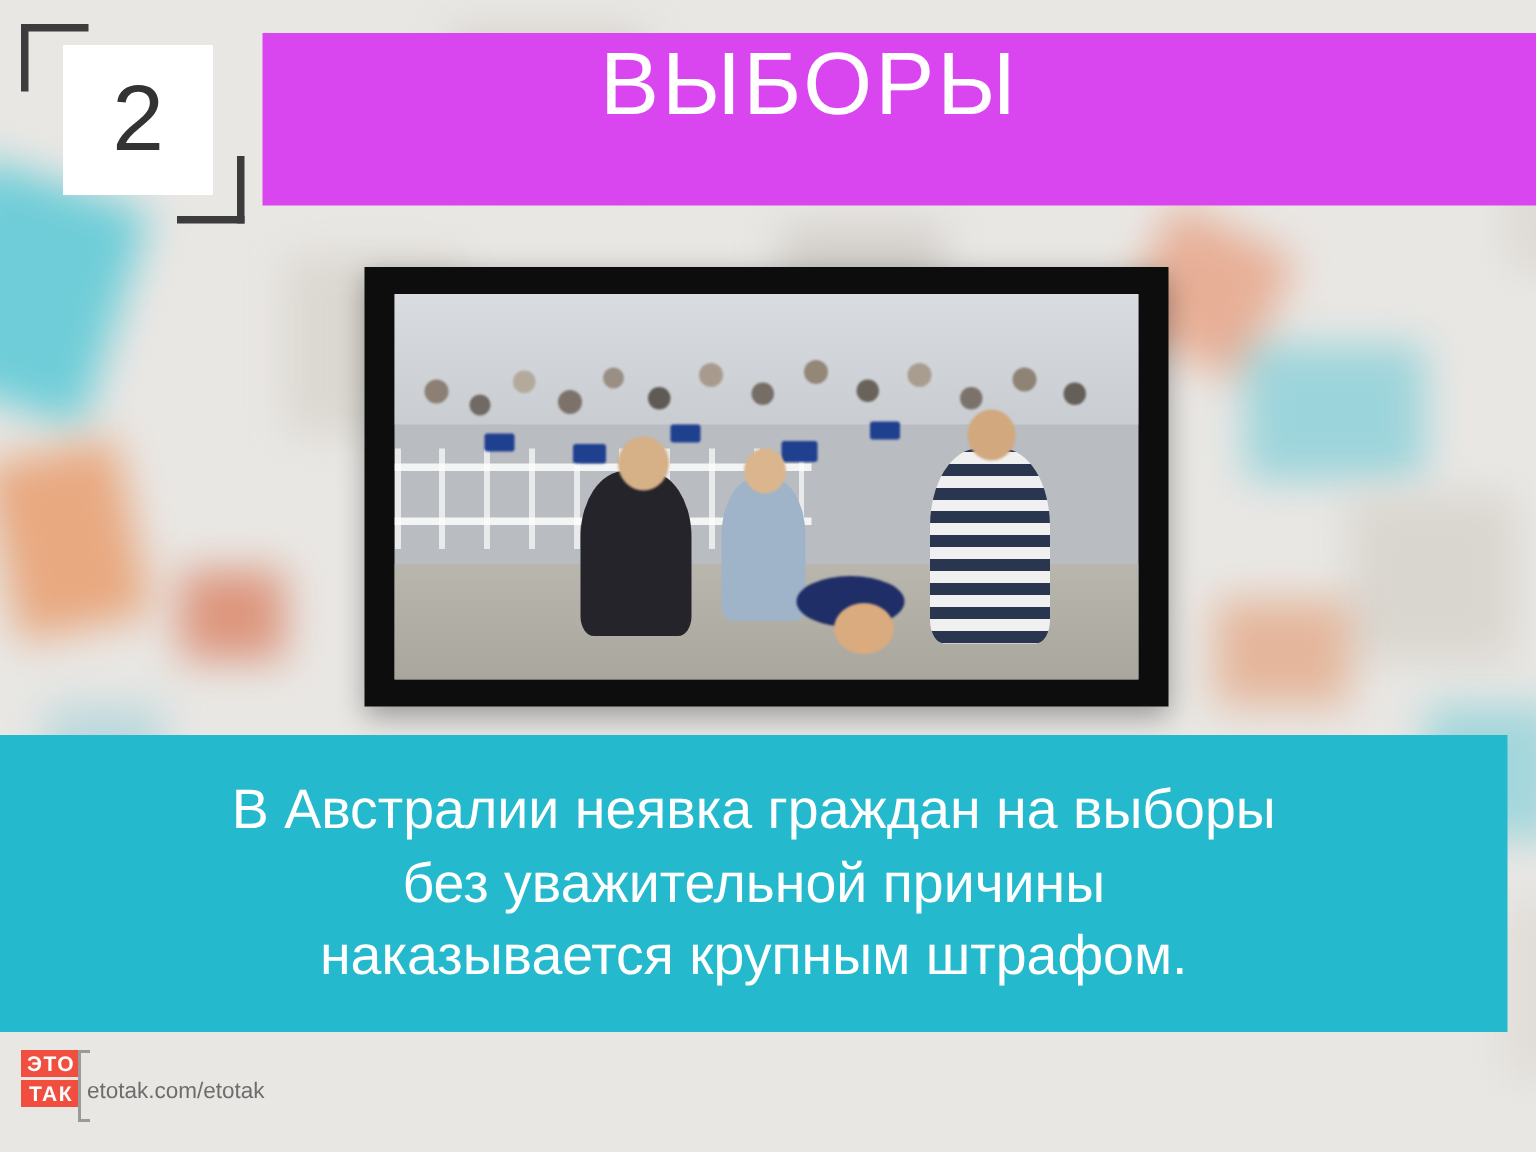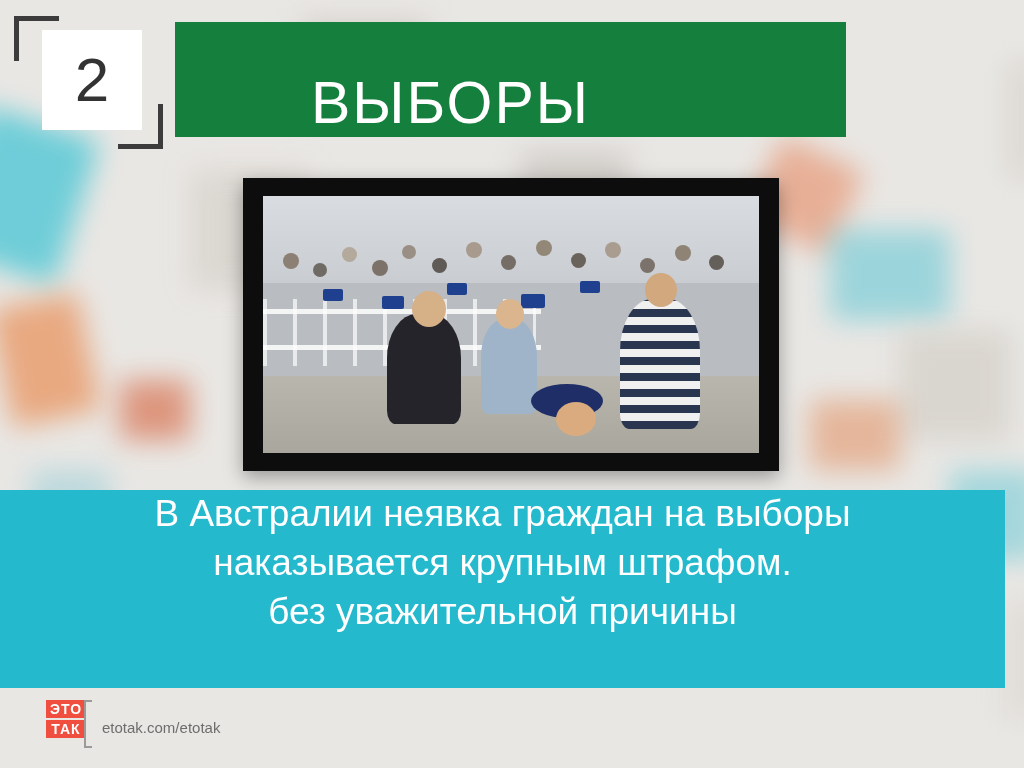--- a/index.html
+++ b/index.html
@@ -83,25 +83,25 @@
     font-size: 62px;
     color: #333333;
     font-family: "Liberation Sans", sans-serif;
   }
 
   
   .title-bar {
     position: absolute;
     left: 175px;
     top: 22px;
-    width: 671px;
+    width: 849px;
     height: 115px;
-    background: #15803d;
+    background: #d946ef;
     display: flex;
-    align-items: flex-end;
+    align-items: flex-start;
     justify-content: center;
   }
   .title-text {
     color: #ffffff;
     font-size: 59px;
     letter-spacing: 2px;
     font-family: "Liberation Sans", sans-serif;
     text-align: center;
     padding-right: 120px;
   }
@@ -155,41 +155,40 @@
 
   
   .caption-band {
     position: absolute;
     left: 0;
     top: 490px;
     width: 1005px;
     height: 198px;
     background: #25b9cd;
     display: flex;
-    align-items: flex-start;
+    align-items: center;
     justify-content: center;
   }
   .caption-text {
     color: #ffffff;
     font-size: 37px;
     line-height: 1.32;
     text-align: center;
     font-family: "Liberation Sans", sans-serif;
     padding: 0 26px;
   }
 
   
   .footer {
     position: absolute;
     left: 14px;
     top: 700px;
     display: flex;
     align-items: flex-end;
-    gap: 16px;
-    margin-left: 32px;
+    gap: 4px;
   }
   .logo {
     width: 40px;
   }
   .logo-line {
     background: #f04e3e;
     color: #ffffff;
     font-size: 14px;
     font-weight: bold;
     letter-spacing: 1px;
@@ -290,22 +289,22 @@
         repeating-linear-gradient(0deg, #2a3550 0 8px, #f0f0f0 8px 16px);"></div>
       <div class="dot" style="left:77%; top:30%; width:32px; height:34px; background:#d2a87f;"></div>
       <div class="dot" style="left:54%; top:73%; width:72px; height:34px; border-radius:50%; background:#1f2e66;"></div>
       <div class="dot" style="left:59%; top:80%; width:40px; height:34px; background:#d9ab7e;"></div>
     </div>
   </div>
 
   <div class="caption-band">
     <div class="caption-text">
       <div>В Австралии неявка граждан на выборы</div>
+      <div>без уважительной причины</div>
       <div>наказывается крупным штрафом.</div>
-      <div>без уважительной причины</div>
     </div>
   </div>
 
   <div class="footer">
     <div class="logo" style="position:relative;">
       <div class="logo-line">ЭТО</div>
       <div class="logo-line logo-line2">ТАК</div>
       <div class="logo-bracket"></div>
     </div>
     <div class="footer-url">etotak.com/etotak</div>

